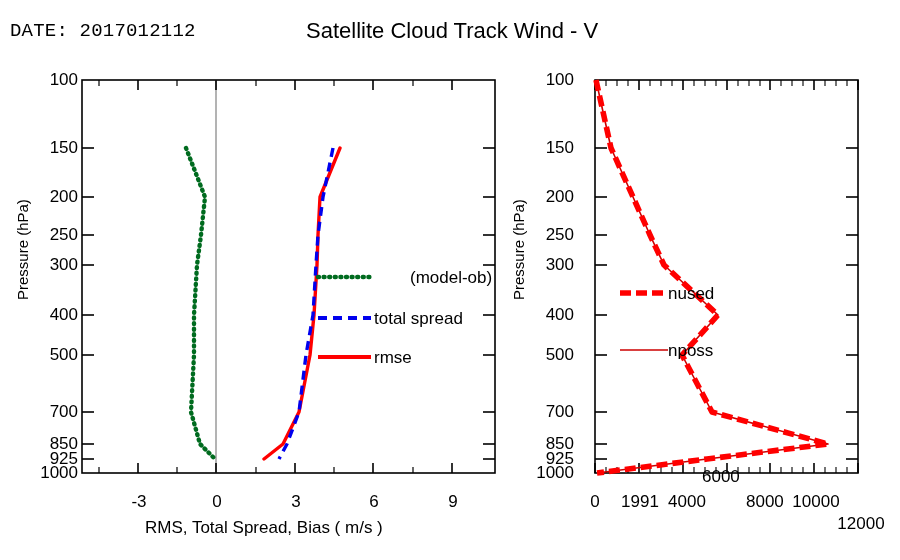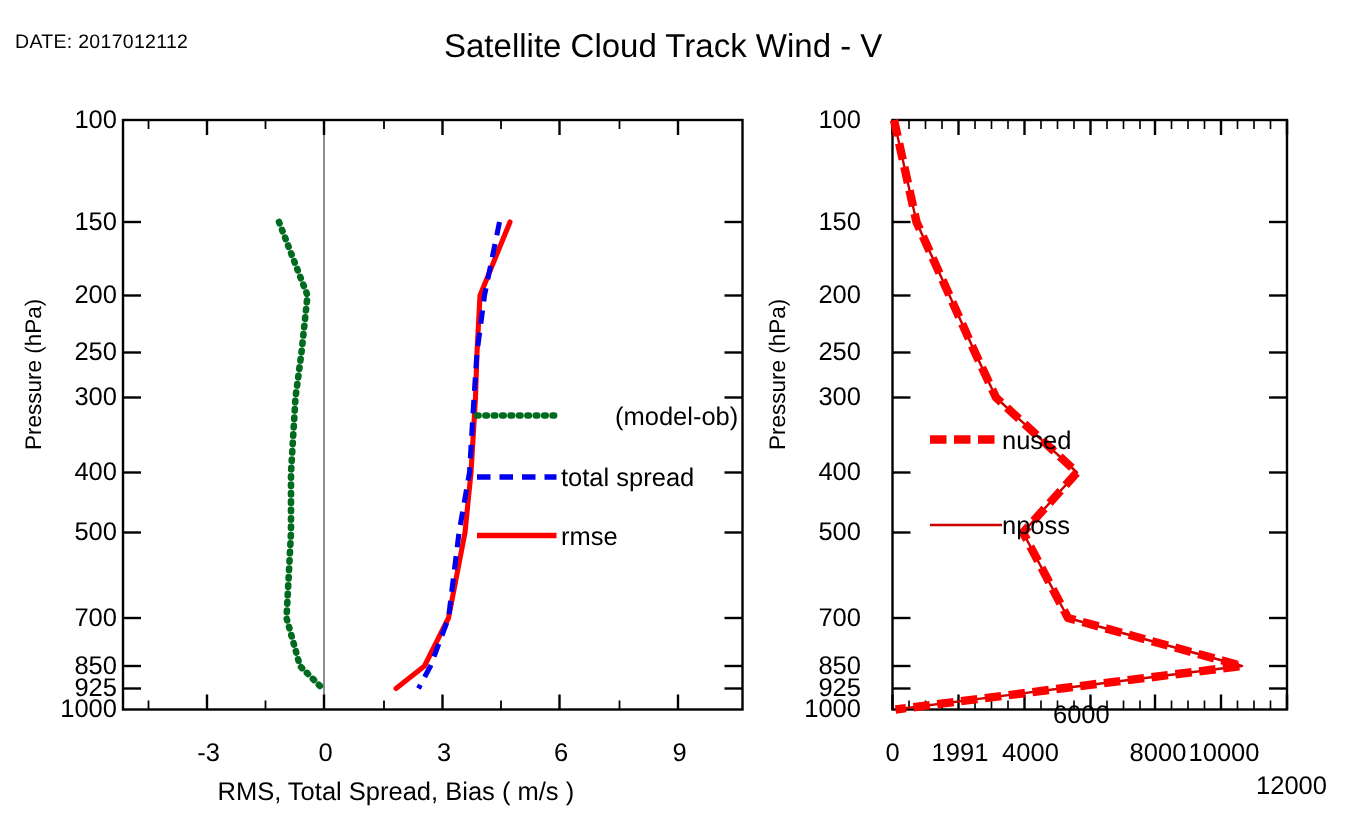--- a/index.html
+++ b/index.html
@@ -3,22 +3,22 @@
 <meta charset="utf-8">
 <style>
   html,body{margin:0;padding:0;}
   body{
     width:900px;height:560px;background:#ffffff;
     font-family:"Liberation Sans",sans-serif;
     color:#000000;overflow:hidden;position:relative;
   }
   #root{position:absolute;inset:0;}
   .abs{position:absolute;}
-  .date-label{left:10px;top:20px;font-size:13px;letter-spacing:0.2px;white-space:nowrap;}
-  .main-title{left:296px;top:18px;font-size:22px;white-space:nowrap;}
+  .date-label{left:10px;top:20px;font-size:19px;letter-spacing:0.2px;white-space:nowrap;font-family:Liberation Mono, monospace;}
+  .main-title{left:306px;top:18px;font-size:22px;white-space:nowrap;}
   .axis-title{font-size:17px;white-space:nowrap;}
   .tick-label{font-size:17px;white-space:nowrap;}
   .ylabel-rot{
     transform:rotate(-90deg);transform-origin:left top;
     font-size:15px;white-space:nowrap;
   }
   svg{display:block;}
   .legend-text{font-size:17px;white-space:nowrap;}
 </style>
 </head>
@@ -135,21 +135,21 @@
     <div class="abs tick-label" style="left:530px;top:345px;width:44px;text-align:right;">500</div>
     <div class="abs tick-label" style="left:530px;top:402px;width:44px;text-align:right;">700</div>
     <div class="abs tick-label" style="left:530px;top:434px;width:44px;text-align:right;">850</div>
     <div class="abs tick-label" style="left:530px;top:449px;width:44px;text-align:right;">925</div>
     <div class="abs tick-label" style="left:524px;top:463px;width:50px;text-align:right;">1000</div>
 
     <div class="abs tick-label" style="left:584px;top:492px;width:22px;text-align:center;">0</div>
     <div class="abs tick-label" style="left:614px;top:492px;width:52px;text-align:center;">1991</div>
     <div class="abs tick-label" style="left:658px;top:492px;width:58px;text-align:center;">4000</div>
     <div class="abs tick-label" style="left:702px;top:467px;width:38px;text-align:left;">6000</div>
-    <div class="abs tick-label" style="left:746px;top:492px;width:52px;text-align:center;">8000</div>
+    <div class="abs tick-label" style="left:746px;top:492px;width:52px;text-align:left;">8000</div>
     <div class="abs tick-label" style="left:787px;top:492px;width:58px;text-align:center;">10000</div>
     <div class="abs tick-label" style="left:832px;top:492px;width:58px;text-align:center;margin-top:22px;">12000</div>
 
 
     <svg class="abs" style="left:0;top:0;" width="900" height="560">
       <rect x="595" y="80" width="263" height="393" fill="none" stroke="#000000" stroke-width="1.6"></rect>
 
       <g stroke="#000000" stroke-width="1.6">
         <line x1="595" y1="148" x2="607" y2="148"></line>
           <line x1="846" y1="148" x2="858" y2="148"></line>

